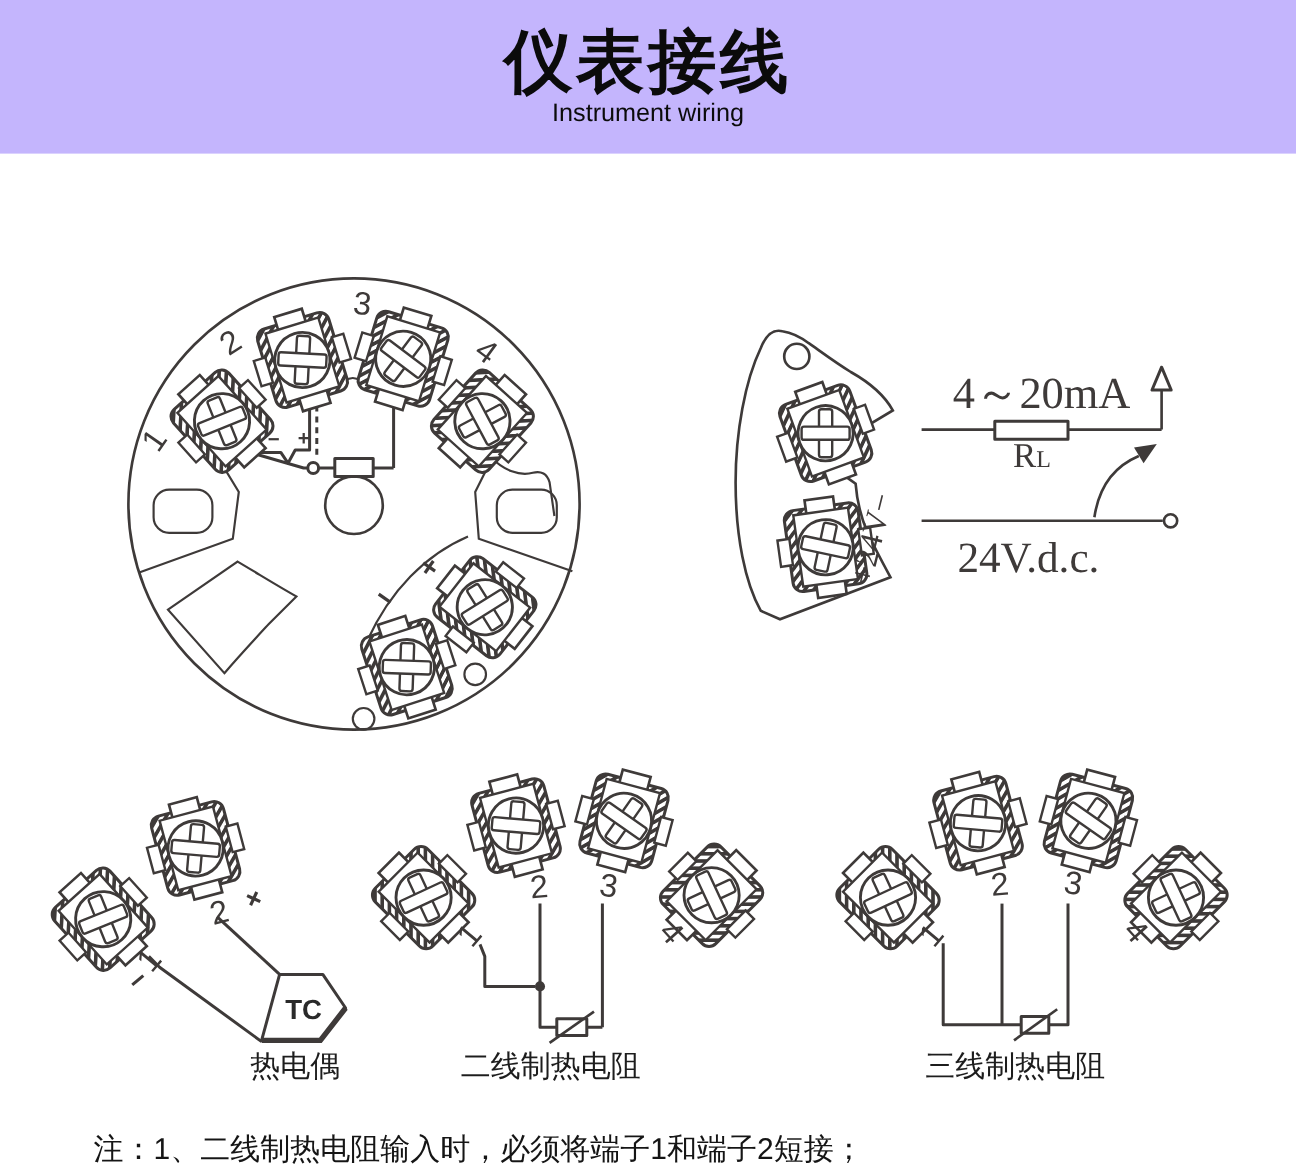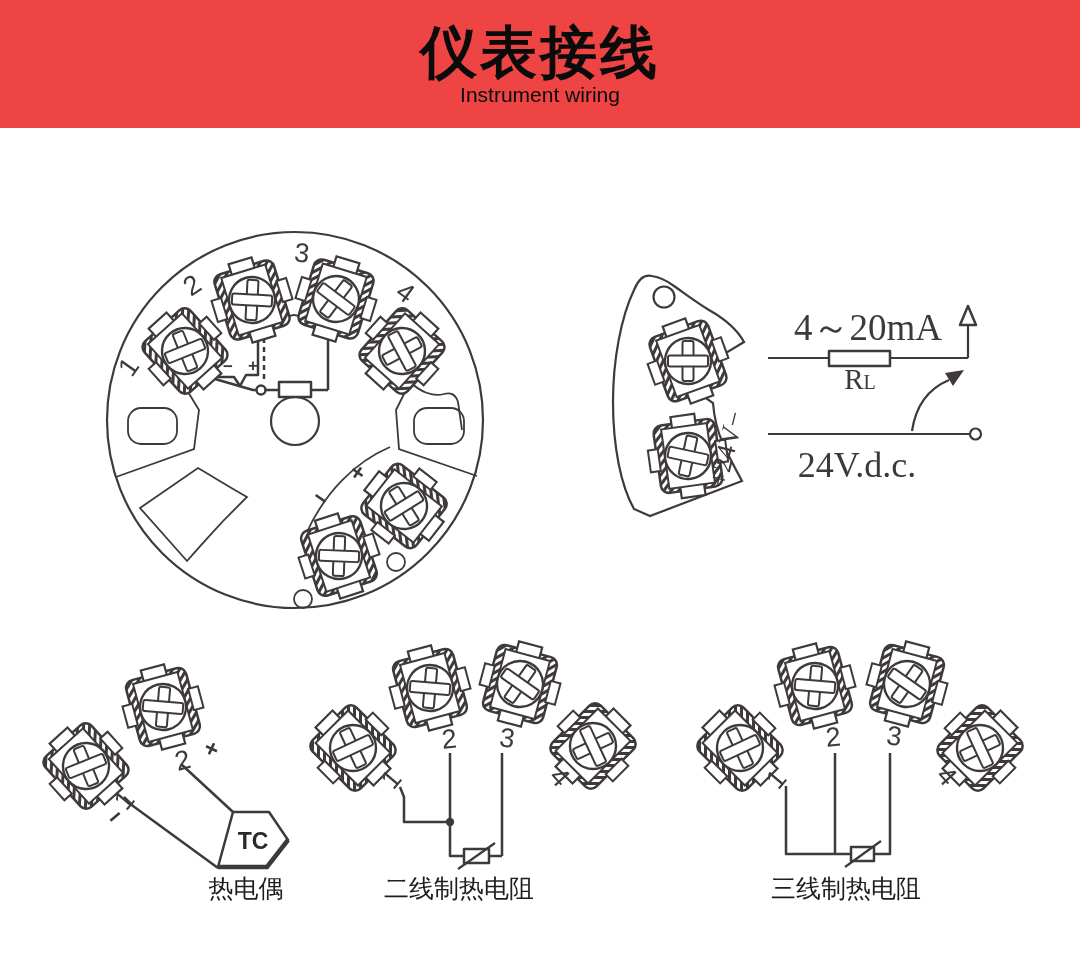--- a/index.html
+++ b/index.html
@@ -1,18 +1,18 @@
 <!DOCTYPE html>
 <html><head>
 <meta charset="utf-8">
 <style>
   html,body{margin:0;padding:0;background:#fff;}
   .page{position:relative;width:1080px;height:980px;background:#ffffff;overflow:hidden;
         font-family:"Liberation Sans",sans-serif;}
-  .header{position:absolute;top:0;left:0;width:1080px;height:128px;background:#ef4444;
+  .header{position:absolute;top:0;left:0;width:1080px;height:128px;background:#c4b5fd;
           display:flex;flex-direction:column;align-items:center;justify-content:center;}
   .title{font-weight:700;font-size:57px;line-height:1;color:#0b0b0b;letter-spacing:3px;}
   .subtitle{font-weight:400;font-size:21px;line-height:1;color:#0b0b0b;margin-top:3px;}
   .section-heading{position:absolute;left:80px;top:161px;font-size:28px;font-weight:600;color:#111;}
   .note{position:absolute;left:78px;top:941px;font-size:25px;font-weight:500;color:#151515;}
   svg{position:absolute;left:0;top:0;}
   .ln{stroke:#3e3a39;fill:none;stroke-width:2.2;}
   .lnw{stroke:#3e3a39;fill:none;stroke-width:2.5;stroke-linejoin:round;}
   .thin{stroke:#3e3a39;fill:none;stroke-width:1.8;}
   .wh{fill:#ffffff;}
@@ -164,13 +164,14 @@
       <text x="846" y="897" class="cap">三线制热电阻</text>
     </g>
   </svg>
 
   <div class="header">
     <div class="title">仪表接线</div>
     <div class="subtitle">Instrument wiring</div>
   </div>
 
 
+  <div class="note">注：1、二线制热电阻输入时，必须将端子1和端子2短接；</div>
 </div>
 
 </body></html>

